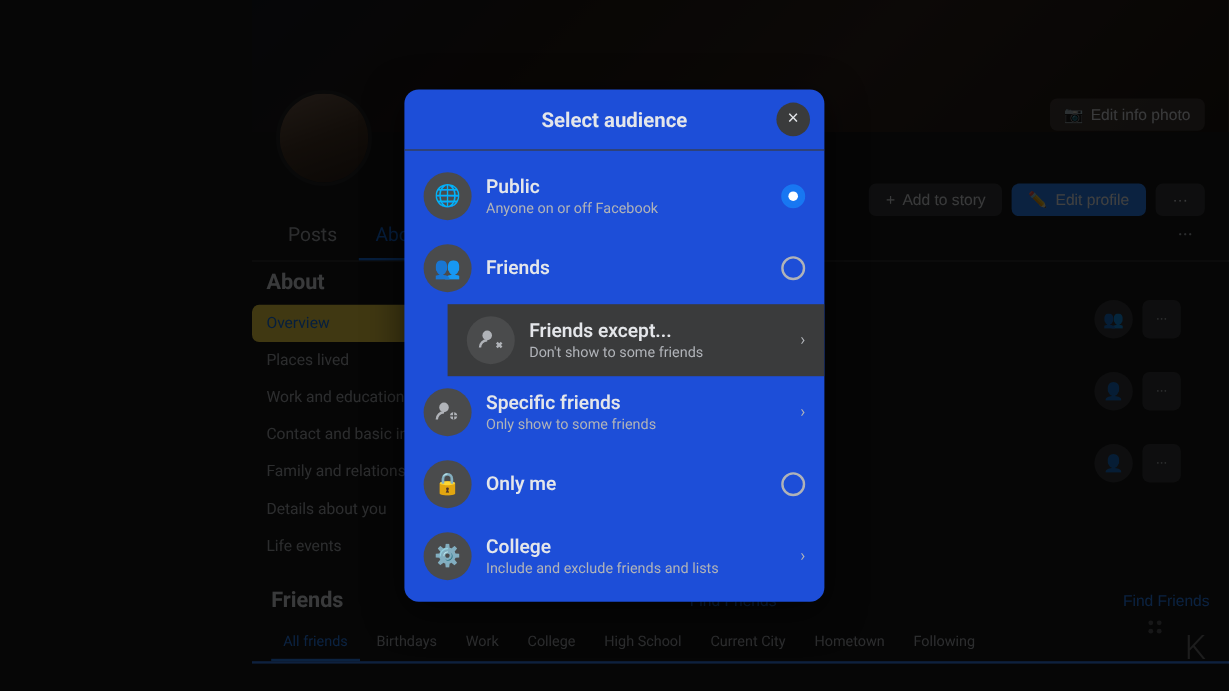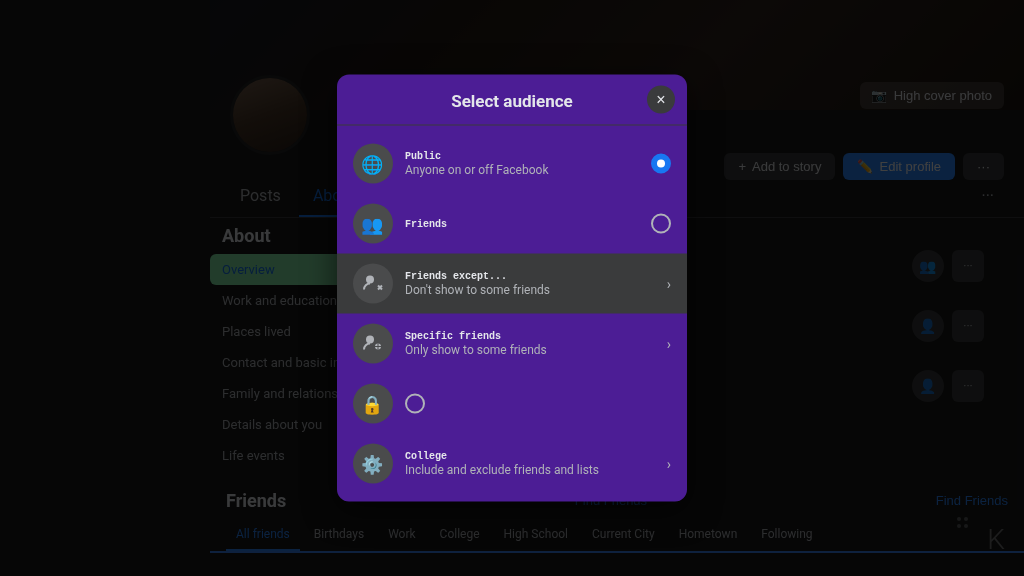--- a/index.html
+++ b/index.html
@@ -159,21 +159,21 @@
 
     .sidebar-item {
       color: #b0b3b8;
       font-size: 13px;
       padding: 8px 12px;
       cursor: pointer;
       border-radius: 6px;
     }
 
     .sidebar-item.active {
-      background: #86efac;
+      background: #fde047;
       color: #1877f2;
       font-size: 13px;
     }
 
     
     .friends-section {
       position: absolute;
       top: 490px;
       left: 210px;
       right: 0;
@@ -269,21 +269,21 @@
       z-index: 100;
     }
 
     
     .modal {
       position: absolute;
       top: 50%;
       left: 50%;
       transform: translate(-50%, -50%);
       width: 350px;
-      background: #4c1d95;
+      background: #1d4ed8;
       border-radius: 12px;
       box-shadow: 0 8px 32px rgba(0,0,0,0.6);
       z-index: 200;
       overflow: hidden;
     }
 
     .modal-header {
       display: flex;
       align-items: center;
       justify-content: center;
@@ -329,44 +329,44 @@
       cursor: pointer;
       position: relative;
     }
 
     .audience-item.selected {
       background: transparent;
     }
 
     .audience-item.has-chevron {
       background: #3a3b3c;
+      margin-left: 36px;
     }
 
     .audience-icon-wrap {
       width: 40px;
       height: 40px;
       border-radius: 50%;
       background: #4a4b4c;
       display: flex;
       align-items: center;
       justify-content: center;
       flex-shrink: 0;
       font-size: 18px;
     }
 
     .audience-text {
       flex: 1;
     }
 
     .audience-name {
       color: #e4e6ea;
-      font-size: 10px;
+      font-size: 16px;
       font-weight: 600;
       line-height: 1.3;
-      font-family: Liberation Mono, monospace;
     }
 
     .audience-desc {
       color: #b0b3b8;
       font-size: 12px;
       line-height: 1.3;
     }
 
     .audience-radio {
       width: 20px;
@@ -428,21 +428,21 @@
 </head>
 <body>
 
 <div class="bg-page">
 
   <div class="cover-photo"></div>
   <div class="cover-photo-overlay"></div>
 
   <button class="edit-cover-btn">
     <span>📷</span>
-    <span>High cover photo</span>
+    <span>Edit info photo</span>
   </button>
 
   <div class="profile-section">
     <div class="profile-avatar">
       <div class="avatar-inner"></div>
     </div>
   </div>
 
   <div class="action-btns">
     <button class="action-btn">
@@ -470,24 +470,24 @@
     </div>
     <div class="nav-tab three-dots">···</div>
   </div>
 
   <div class="sidebar">
     <div class="sidebar-title">About</div>
     <div class="sidebar-item active">
       <span>Overview</span>
     </div>
     <div class="sidebar-item">
+      <span>Places lived</span>
+    </div>
+    <div class="sidebar-item">
       <span>Work and education</span>
-    </div>
-    <div class="sidebar-item">
-      <span>Places lived</span>
     </div>
     <div class="sidebar-item">
       <span>Contact and basic info...</span>
     </div>
     <div class="sidebar-item">
       <span>Family and relationship...</span>
     </div>
     <div class="sidebar-item">
       <span>Details about you</span>
     </div>
@@ -608,20 +608,23 @@
       </div>
       <div class="audience-text">
         <div class="audience-name">Specific friends</div>
         <div class="audience-desc">Only show to some friends</div>
       </div>
       <div class="audience-chevron">›</div>
     </div>
 
     <div class="audience-item">
       <div class="audience-icon-wrap">🔒</div>
+      <div class="audience-text">
+        <div class="audience-name">Only me</div>
+      </div>
       <div class="audience-radio"></div>
     </div>
 
     <div class="audience-item">
       <div class="audience-icon-wrap">⚙️</div>
       <div class="audience-text">
         <div class="audience-name">College</div>
         <div class="audience-desc">Include and exclude friends and lists</div>
       </div>
       <div class="audience-chevron">›</div>

